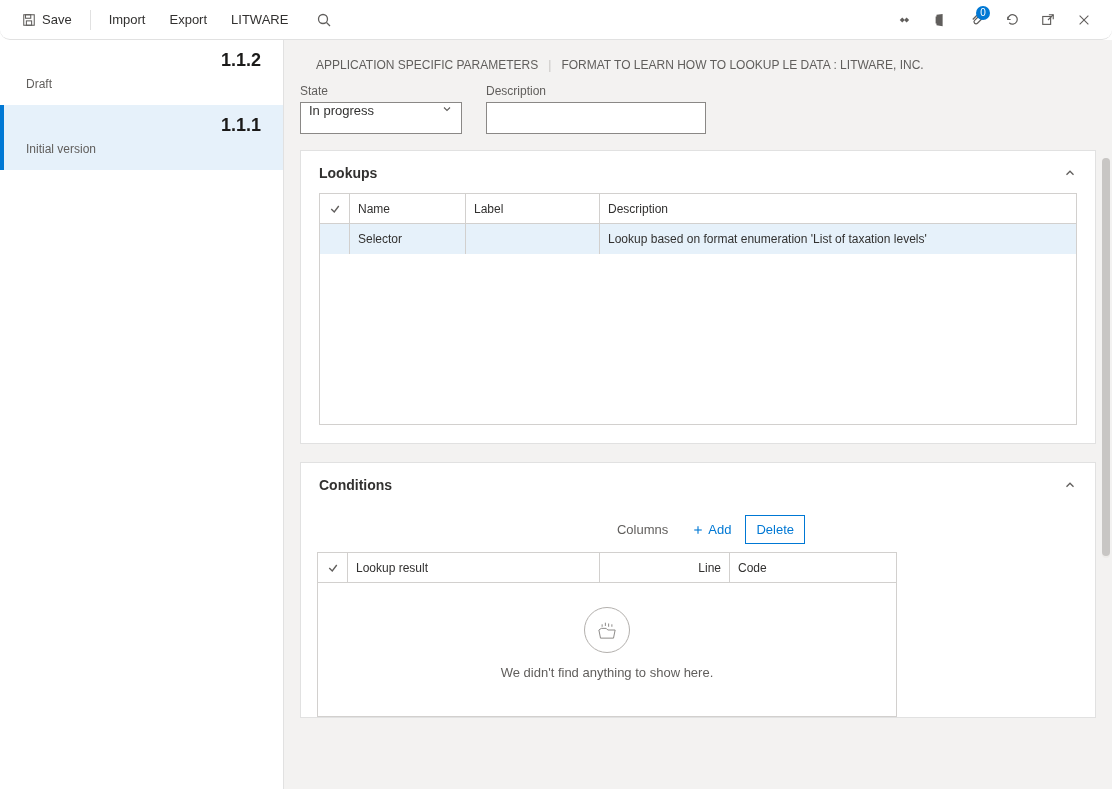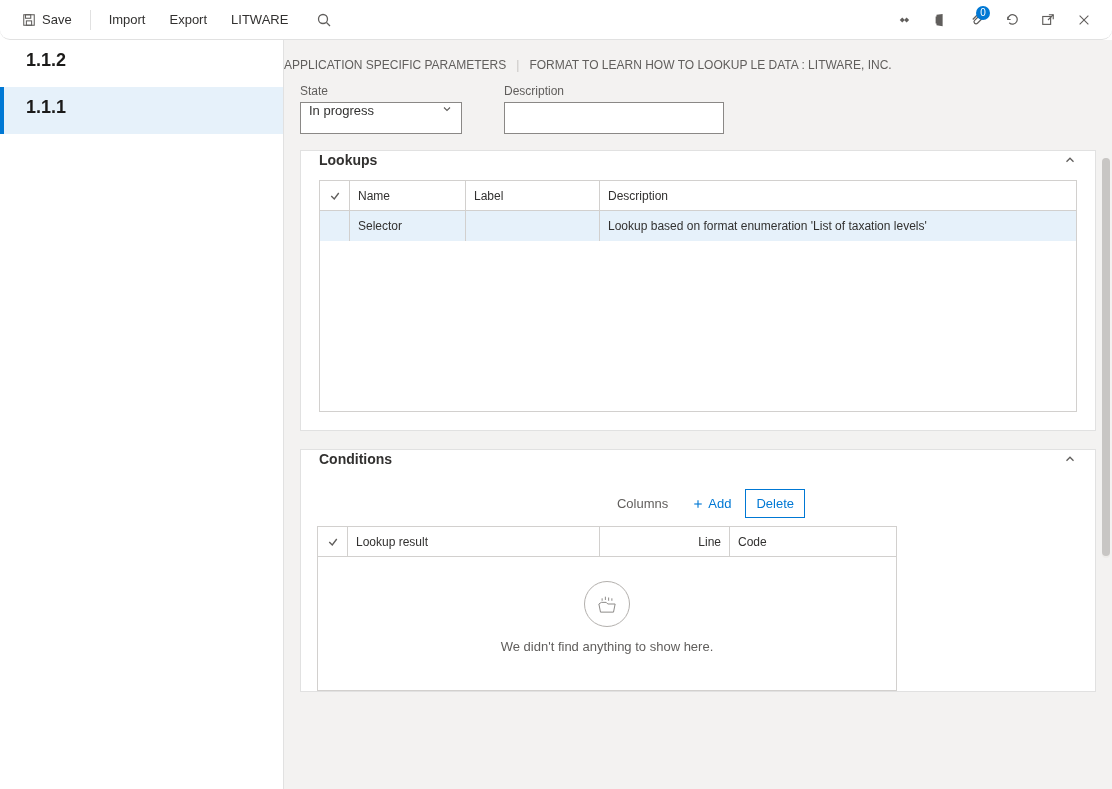--- a/index.html
+++ b/index.html
@@ -9,34 +9,34 @@
   .tb-btn { background: none; border: none; padding: 6px 10px; font-size: 13px; color: #323130; display: flex; align-items: center; gap: 6px; cursor: pointer; }
   .tb-sep { width: 1px; height: 20px; background: #e1e1e1; margin: 0 4px; }
   .tb-spacer { flex: 1; }
   .tb-icon-btn { background: none; border: none; width: 32px; height: 32px; display: flex; align-items: center; justify-content: center; cursor: pointer; color: #605e5c; position: relative; }
   .badge-count { position: absolute; top: 2px; right: 2px; background: #0078d4; color: #fff; border-radius: 8px; font-size: 10px; min-width: 14px; height: 14px; line-height: 14px; text-align: center; padding: 0 3px; }
   
   .layout { display: flex; height: calc(789px - 40px); }
   .sidebar { width: 284px; border-right: 1px solid #e1e1e1; background: #fff; }
   .side-item { padding: 10px 22px 12px; cursor: pointer; border-left: 4px solid transparent; }
   .side-item.selected { background: #e6f1fa; border-left-color: #0078d4; }
-  .side-title { font-size: 18px; font-weight: 600; margin-bottom: 4px; color: #1b1a19; }
+  .side-title { font-size: 18px; font-weight: 600; margin-bottom: 4px; color: #1b1a19; text-align: right; }
   .side-sub { font-size: 12px; color: #605e5c; line-height: 1.5; }
   .content { flex: 1; background: #f3f2f1; position: relative; display: flex; flex-direction: column; overflow: hidden; }
-  .crumbs { padding: 18px 0 12px; font-size: 12px; color: #605e5c; display: flex; gap: 10px; align-items: flex-end; }
+  .crumbs { padding: 18px 32px 12px; font-size: 12px; color: #605e5c; display: flex; gap: 10px; align-items: flex-end; }
   .crumbs-sep { color: #c8c6c4; }
-  .fields-row { display: flex; gap: 42px; padding: 0 16px 16px; }
+  .fields-row { display: flex; gap: 24px; padding: 0 16px 16px; }
   .field { display: flex; flex-direction: column; gap: 4px; }
   .field-label { font-size: 12px; color: #605e5c; }
   .select { width: 162px; height: 32px; border: 1px solid #8a8886; background: #fff; display: flex; justify-content: space-between; padding: 0 8px; font-size: 13px; cursor: pointer; }
   .input { width: 220px; height: 32px; border: 1px solid #8a8886; background: #fff; padding: 0 8px; font-size: 13px; }
   
   .panels { flex: 1; padding: 0 16px 16px; overflow: hidden; position: relative; }
   .panel { background: #fff; border: 1px solid #e1e1e1; margin-bottom: 18px; }
-  .panel-hdr { display: flex; align-items: center; justify-content: space-between; padding: 1px 18px 12px; cursor: pointer; }
+  .panel-hdr { display: flex; align-items: center; justify-content: space-between; padding: 14px 18px 12px; cursor: pointer; }
   .panel-title { font-size: 14px; font-weight: 600; }
   .panel-body { padding: 0 18px 18px; }
   
   .tbl { border: 1px solid #d2d0ce; }
   .tbl-hdr, .tbl-row { display: flex; }
   .tbl-hdr { background: #fff; }
   .th, .td { border-right: 1px solid #d2d0ce; padding: 6px 8px; font-size: 12px; display: flex; align-items: center; min-height: 30px; }
   .th { color: #323130; background: #fff; }
   .tbl-hdr .th { background: #fff; border-bottom: 1px solid #d2d0ce; }
   .tbl-row.selected .td { background: #e6f1fa; }
@@ -144,23 +144,25 @@
         </svg>
     </span>
   </button>
 </div>
 
 <div class="layout">
 
   <div class="sidebar">
     <div class="side-item">
       <div class="side-title">1.1.2</div>
+      <div class="side-sub">Draft</div>
     </div>
     <div class="side-item selected">
       <div class="side-title">1.1.1</div>
+      <div class="side-sub">Initial version</div>
     </div>
   </div>
 
   <div class="content">
     <div class="crumbs">
       <span>APPLICATION SPECIFIC PARAMETERS</span>
       <span class="crumbs-sep">|</span>
       <span>FORMAT TO LEARN HOW TO LOOKUP LE DATA : LITWARE, INC.</span>
     </div>
 

